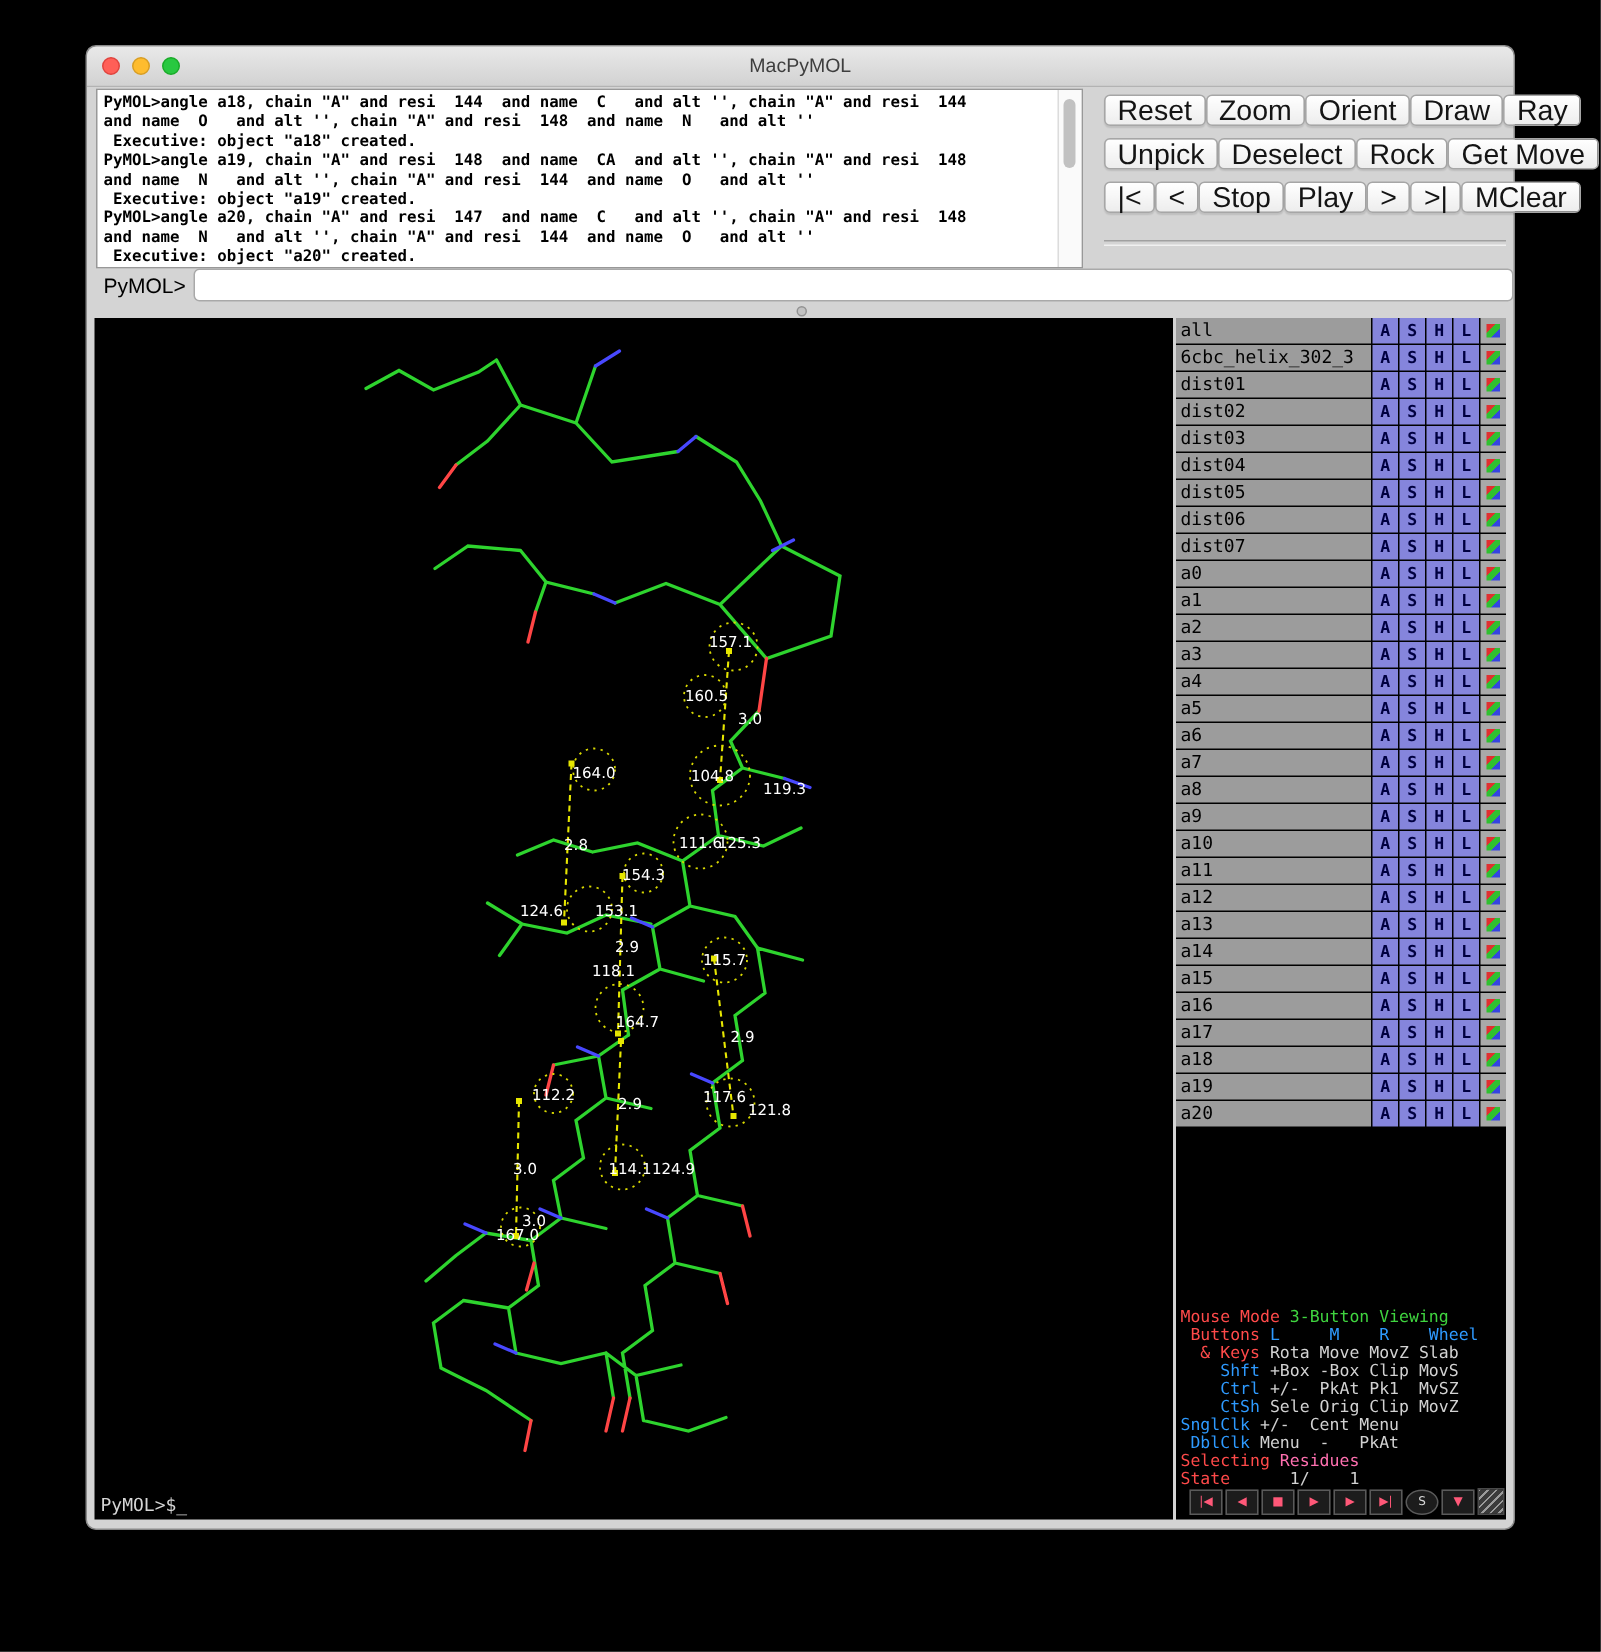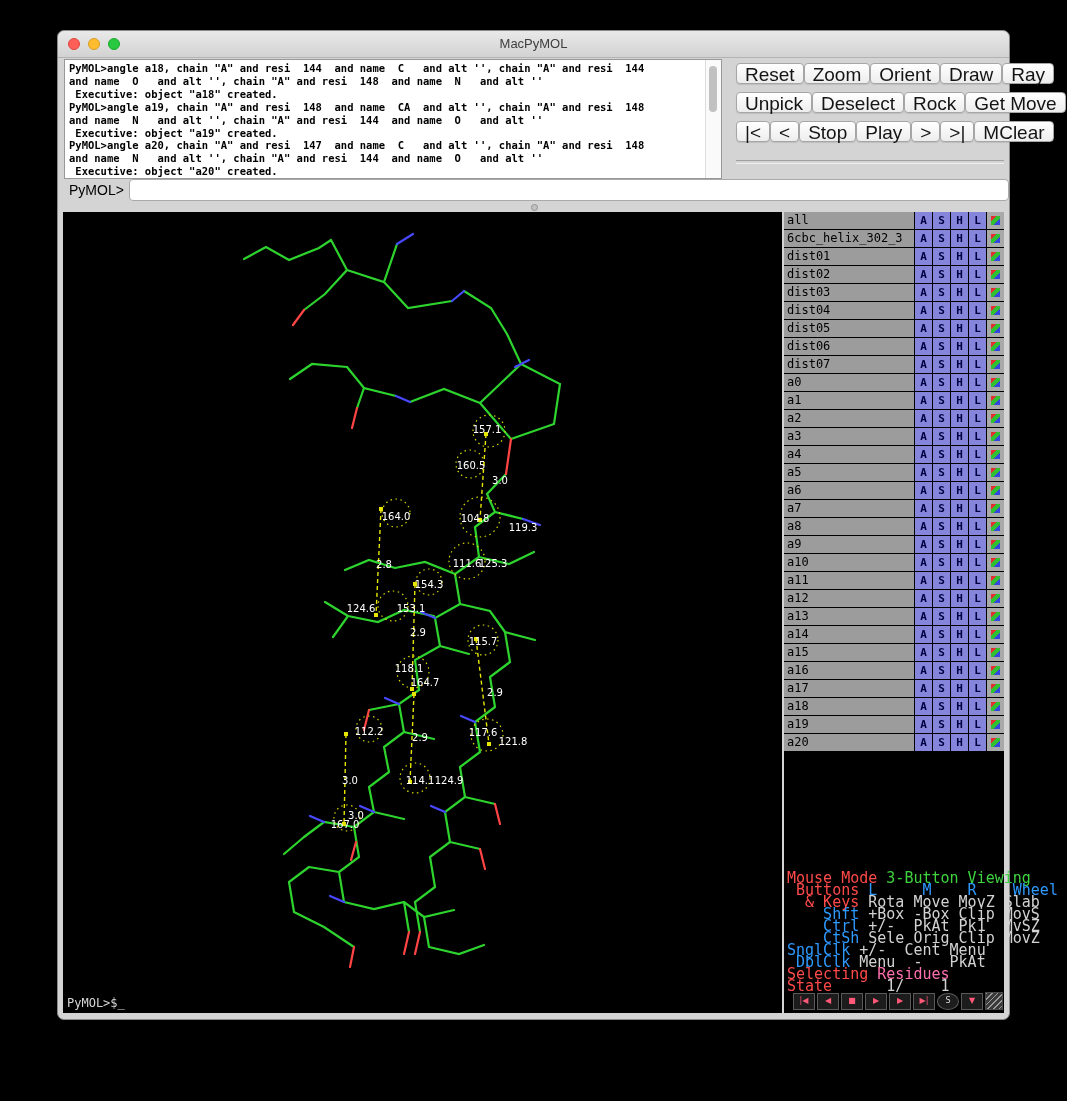--- a/index.html
+++ b/index.html
@@ -48,21 +48,21 @@
   .obj-row{display:flex;height:17px;margin-bottom:1px;}
   .obj-name{flex:1;background:#9c9c9c;color:#000;font-family:"DejaVu Sans Mono",monospace;font-size:12px;
     line-height:17px;padding-left:3px;overflow:hidden;white-space:nowrap;cursor:pointer;}
   .obj-btn{width:17px;margin-left:1px;background:#8585dc;color:#000040;font-family:"DejaVu Sans Mono",monospace;
     font-weight:bold;font-size:11px;text-align:center;line-height:17px;cursor:pointer;position:relative;}
   .obj-btn.cbtn{background:#a9a9a9;}
   .cbtn-ico{position:absolute;left:4px;top:4px;width:9px;height:9px;
     background:linear-gradient(135deg,#e03030 0 33%,#30c030 33% 66%,#3545e0 66% 100%);}
   
   .mouse-panel{position:absolute;left:3px;top:660px;font-family:"DejaVu Sans Mono",monospace;
-    font-size:15px;line-height:12px;white-space:pre;}
+    font-size:11px;line-height:12px;white-space:pre;}
   .c-red{color:#ff4a4a}.c-green{color:#3fd43f}.c-cyan{color:#2e9aff}.c-white{color:#d2d2d2}.c-pink{color:#ff70b0}
   
   .transport{position:absolute;right:1px;bottom:3px;display:flex;gap:2px;align-items:center;}
   .tbtn{width:20px;height:15px;background:#1c1c1c;border:1px solid #5a5a5a;color:#ff5878;
     font-family:"DejaVu Sans",sans-serif;font-size:8px;line-height:14px;text-align:center;cursor:pointer;box-sizing:content-box;}
   .tbtn.light{color:#d8d8d8;}
   .grip{width:16px;height:16px;border:1px solid #4a4a4a;background:repeating-linear-gradient(135deg,#9a9a9a 0 1px,#3a3a3a 1px 4px);}
 </style>
 </head>
 <body>
@@ -173,21 +173,21 @@
       <span class="vp-label" style="left: 412px; top: 306px;">104.8</span>
       <span class="vp-label" style="left: 460px; top: 315px;">119.3</span>
       <span class="vp-label" style="left: 321px; top: 352px;">2.8</span>
       <span class="vp-label" style="left: 404px; top: 351px;">111.6</span>
       <span class="vp-label" style="left: 430px; top: 351px;">125.3</span>
       <span class="vp-label" style="left: 366px; top: 372px;">154.3</span>
       <span class="vp-label" style="left: 298px; top: 396px;">124.6</span>
       <span class="vp-label" style="left: 348px; top: 396px;">153.1</span>
       <span class="vp-label" style="left: 355px; top: 420px;">2.9</span>
       <span class="vp-label" style="left: 420px; top: 429px;">115.7</span>
-      <span class="vp-label" style="left: 346px; top: 456px;">118.1</span>
+      <span class="vp-label" style="left: 346px; top: 436px;">118.1</span>
       <span class="vp-label" style="left: 362px; top: 470px;">164.7</span>
       <span class="vp-label" style="left: 432px; top: 480px;">2.9</span>
       <span class="vp-label" style="left: 306px; top: 519px;">112.2</span>
       <span class="vp-label" style="left: 420px; top: 520px;">117.6</span>
       <span class="vp-label" style="left: 357px; top: 525px;">2.9</span>
       <span class="vp-label" style="left: 450px; top: 529px;">121.8</span>
       <span class="vp-label" style="left: 287px; top: 568px;">3.0</span>
       <span class="vp-label" style="left: 357px; top: 568px;">114.1</span>
       <span class="vp-label" style="left: 386px; top: 568px;">124.9</span>
       <span class="vp-label" style="left: 293px; top: 603px;">3.0</span>

